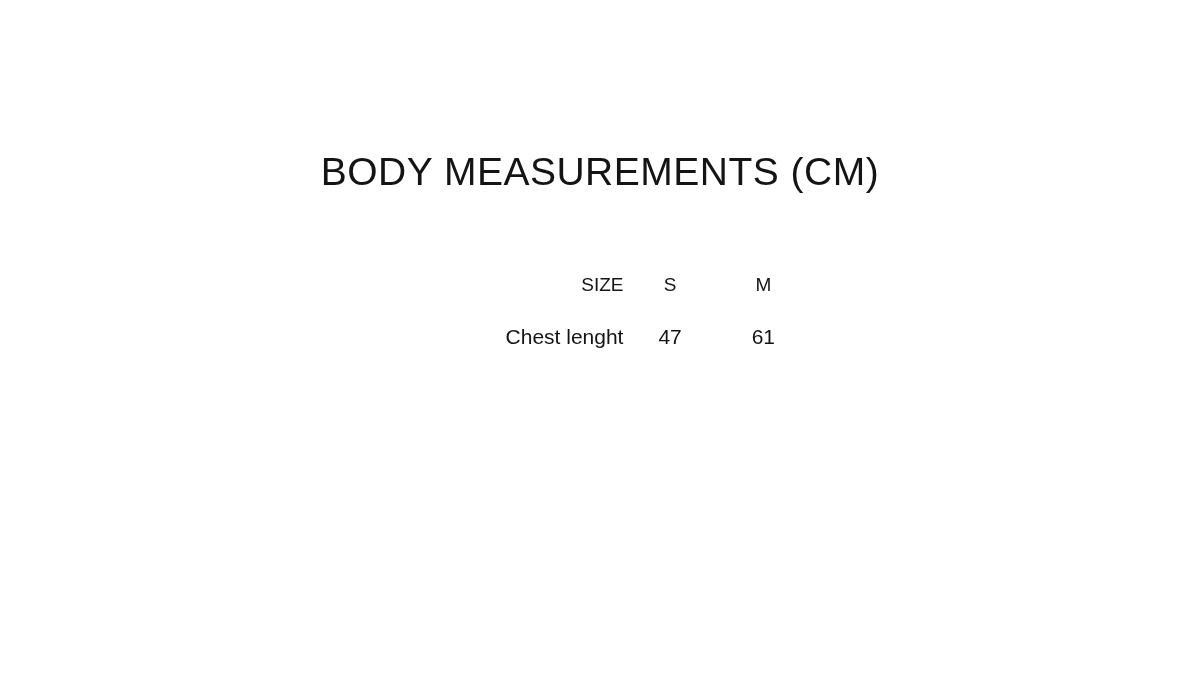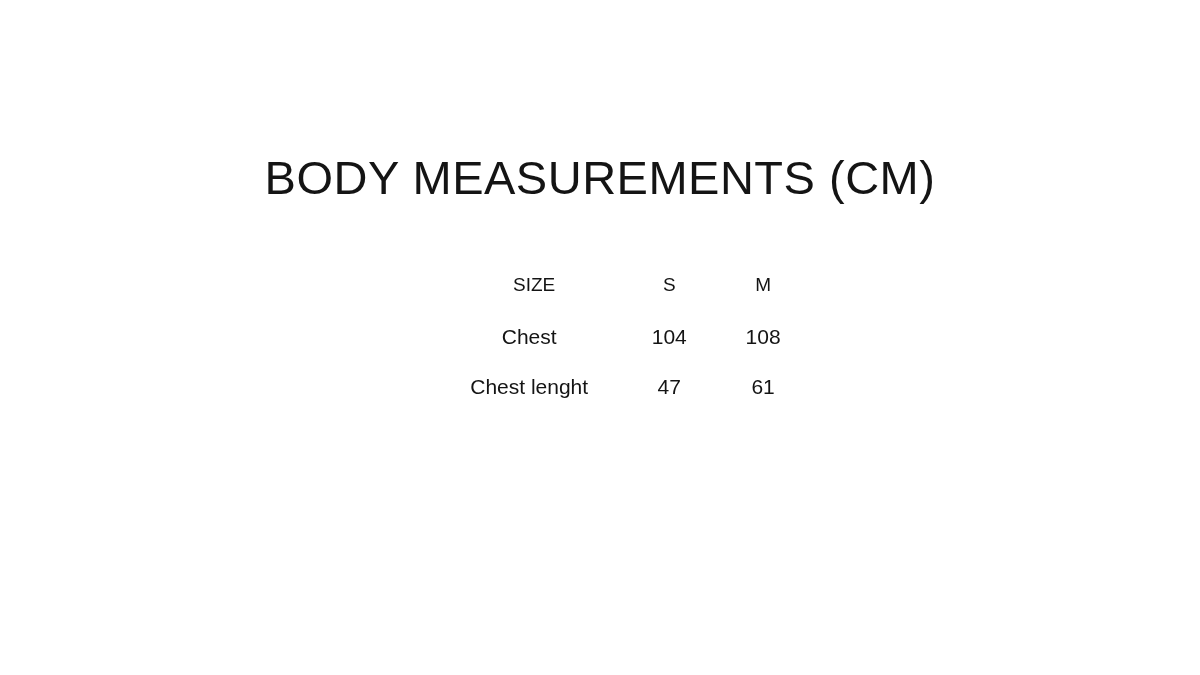--- a/index.html
+++ b/index.html
@@ -18,21 +18,21 @@
     position: relative;
     width: 1200px;
     height: 675px;
   }
   .title {
     position: absolute;
     top: 150px;
     left: 0;
     width: 1200px;
     text-align: center;
-    font-size: 47px;
+    font-size: 39px;
     font-weight: 400;
     letter-spacing: 0.5px;
     color: #141414;
     white-space: nowrap;
   }
   .table-wrap {
     position: absolute;
     top: 258px;
     left: 420px;
     width: 390px;
@@ -50,21 +50,21 @@
   .row-header td {
     height: 54px;
     font-size: 19px;
   }
   .row-data td {
     height: 50px;
     font-size: 21px;
   }
   .col-label {
     width: 190px;
-    text-align: center;
+    text-align: right;
     padding-left: 16px !important;
   }
   .col-label.header {
     padding-left: 26px !important;
     font-size: 19px;
   }
   .col-val {
     width: 100px;
     text-align: center;
   }
@@ -81,25 +81,20 @@
 
   <div class="table-wrap">
     <table class="sizes">
       <tbody>
         <tr class="row-header">
           <td class="col-label header">SIZE</td>
           <td class="col-val header">S</td>
           <td class="col-val header">M</td>
         </tr>
         <tr class="row-data">
-          <td class="col-label">Chest</td>
-          <td class="col-val">104</td>
-          <td class="col-val">108</td>
-        </tr>
-        <tr class="row-data">
           <td class="col-label">Chest lenght</td>
           <td class="col-val">47</td>
           <td class="col-val">61</td>
         </tr>
       </tbody>
     </table>
   </div>
 
 </div>
 

